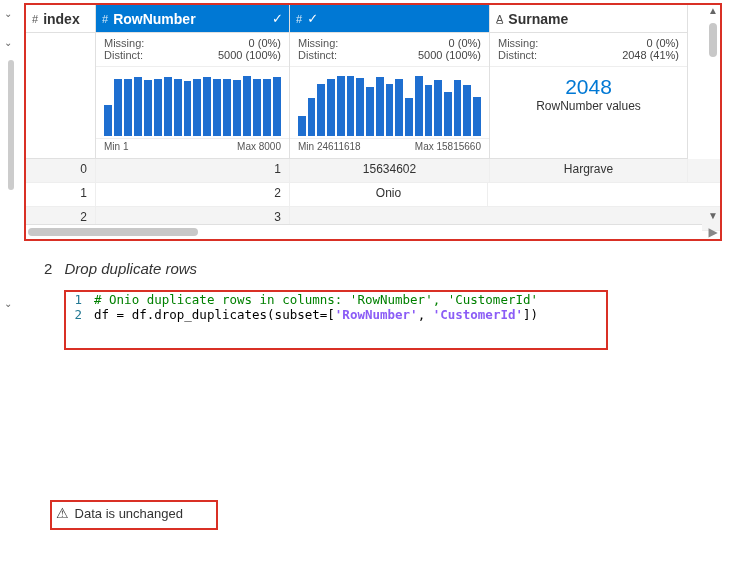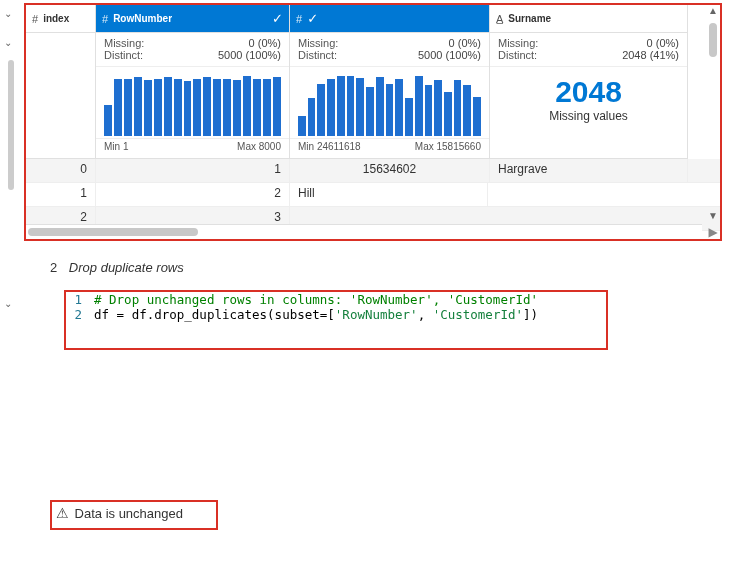--- a/index.html
+++ b/index.html
@@ -17,64 +17,64 @@
     .cols { display: flex; flex: 0 0 auto; }
     .col { border-right: 1px solid #e0e0e0; display: flex; flex-direction: column; }
     .col.index { width: 70px; }
     .col.rownum { width: 194px; }
     .col.custid { width: 200px; }
     .col.surname { width: 198px; }
 
     .col-header { display: flex; align-items: center; padding: 4px 6px; border-bottom: 1px solid #e0e0e0; height: 28px; background: #fff; }
     .col-header.selected { background: #0078d4; color: #fff; }
     .col-header .type-icon { font-size: 11px; margin-right: 5px; opacity: .85; }
-    .col-header .name { font-weight: 600; flex: 1; font-size: 10px; }
+    .col-header .name { font-weight: 600; flex: 1; font-size: 14px; }
     .col-header .check { font-size: 13px; }
 
     .stats { padding: 4px 8px; font-size: 11px; color: #444; border-bottom: 1px solid #eee; height: 34px; }
     .stats-row { display: flex; justify-content: space-between; }
     .stats-row .lab { color: #555; }
 
     .hist-area { height: 72px; padding: 6px 8px 2px; display: flex; align-items: flex-end; gap: 2px; border-bottom: 1px solid #eee; }
     .hist-area .bar { flex: 1; background: #1f6fd0; }
     .hist-minmax { display: flex; justify-content: space-between; font-size: 10px; color: #555; padding: 2px 8px 4px; border-bottom: 1px solid #e0e0e0; height: 20px; }
 
     .distinct-big { text-align: center; padding: 8px 0 6px; height: 92px; border-bottom: 1px solid #e0e0e0; }
-    .distinct-big .num { color: #0078d4; font-size: 30px; font-weight: 700; text-align: center; }
+    .distinct-big .num { color: #0078d4; font-size: 21px; font-weight: 400; text-align: center; }
     .distinct-big .lbl { font-size: 12px; color: #333; }
 
     .grid-body { flex: 1; overflow: hidden; }
     .grid-row { display: flex; height: 24px; border-bottom: 1px solid #eee; }
     .grid-row.alt { background: #f4f4f4; }
     .cell { padding: 3px 8px; border-right: 1px solid #eee; white-space: nowrap; overflow: hidden; }
     .cell.index { width: 70px; text-align: right; }
     .cell.rownum { width: 194px; text-align: right; }
     .cell.custid { width: 200px; text-align: center; }
-    .cell.surname { width: 198px; text-align: left; }
+    .cell.surname { width: 198px; text-align: center; }
 
     .hbar { position: absolute; left: 6px; right: 28px; height: 14px; top: 224px; border-top: 1px solid #e0e0e0; background: #fff; }
     .hbar .thumb { position: absolute; left: 2px; top: 3px; width: 170px; height: 8px; background: #c8c8c8; border-radius: 4px; }
     .hbar .arrow { position: absolute; right: -18px; top: 0; width: 14px; text-align: center; color: #888; }
 
     .vbar { position: absolute; right: 10px; top: 5px; width: 14px; height: 234px; }
     .vbar .vup, .vbar .vdn { font-size: 10px; color: #666; text-align: center; }
     .vbar .vdn { position: absolute; bottom: 18px; width: 100%; }
     .vbar .vthumb { position: absolute; top: 18px; left: 3px; width: 8px; height: 34px; background: #c8c8c8; border-radius: 4px; }
 
-    .step-title { position: absolute; left: 30px; top: 260px; font-size: 13px; }
+    .step-title { position: absolute; left: 24px; top: 260px; font-size: 15px; }
     .step-title .num { margin-right: 8px; }
     .step-title .txt { font-style: italic; }
 
     .code-outline { position: absolute; left: 44px; top: 290px; width: 544px; height: 60px; border: 2px solid #d93025; }
     .code { position: absolute; left: 46px; top: 292px; width: 540px; font-family: Consolas, monospace; font-size: 12.5px; }
     .code-line { display: flex; }
     .ln { width: 28px; text-align: right; color: #237893; padding-right: 12px; }
     .code .comment { color: #008000; }
     .code .kw { color: #000; text-align: center; }
-    .code .str { color: #15803d; }
+    .code .str { color: #8b5cf6; font-weight: bold; }
 
     .status-outline { position: absolute; left: 30px; top: 500px; width: 168px; height: 30px; border: 2px solid #d93025; }
     .status { position: absolute; left: 36px; top: 505px; display: flex; align-items: center; gap: 6px; font-size: 13px; }
     .status .warn { font-size: 14px; }
 
     .buttons { position: absolute; left: 30px; top: 544px; display: flex; gap: 12px; }
     .btn { padding: 7px 22px; font-size: 14px; border: 1px solid #888; background: #fff; cursor: pointer; }
     .btn.primary { background: #0078d4; color: #fff; border-color: #0078d4; font-weight: 600; margin-top: 43px; }
   </style>
 </head>
@@ -196,36 +196,36 @@
               <span class="lab">Missing:</span>
               <span>0 (0%)</span>
             </div>
           <div class="stats-row">
               <span class="lab">Distinct:</span>
               <span>2048 (41%)</span>
             </div>
         </div>
         <div class="distinct-big">
           <div class="num">2048</div>
-          <div class="lbl">Missing values</div>
+          <div class="lbl">RowNumber values</div>
         </div>
       </div>
     </div>
 
     <div class="grid-body" id="grid-body">
         <div class="grid-row alt">
           <div class="cell index">0</div>
           <div class="cell rownum">1</div>
           <div class="cell custid">15634602</div>
           <div class="cell surname">Hargrave</div>
         </div>
         <div class="grid-row">
           <div class="cell index">1</div>
           <div class="cell rownum">2</div>
-          <div class="cell surname">Hill</div>
+          <div class="cell surname">Onio</div>
         </div>
         <div class="grid-row alt">
           <div class="cell index">2</div>
           <div class="cell rownum">3</div>
         </div>
       </div>
   </div>
 
   <div class="hbar">
     <div class="thumb"></div>
@@ -239,21 +239,21 @@
 
   <div class="step-title">
     <span class="num">2</span>
     <span class="txt">Drop duplicate rows</span>
   </div>
 
   <div class="code-outline"></div>
   <div class="code">
     <div class="code-line">
       <span class="ln">1</span>
-      <span class="comment"># Drop unchanged rows in columns: 'RowNumber', 'CustomerId'</span>
+      <span class="comment"># Onio duplicate rows in columns: 'RowNumber', 'CustomerId'</span>
     </div>
     <div class="code-line">
       <span class="ln">2</span>
       <span><span class="kw">df = df.drop_duplicates(subset=[</span><span class="str">'RowNumber'</span><span class="kw">, </span><span class="str">'CustomerId'</span><span class="kw">])</span></span>
     </div>
   </div>
 
   <div class="status-outline"></div>
   <div class="status">
     <span class="warn">⚠</span>

